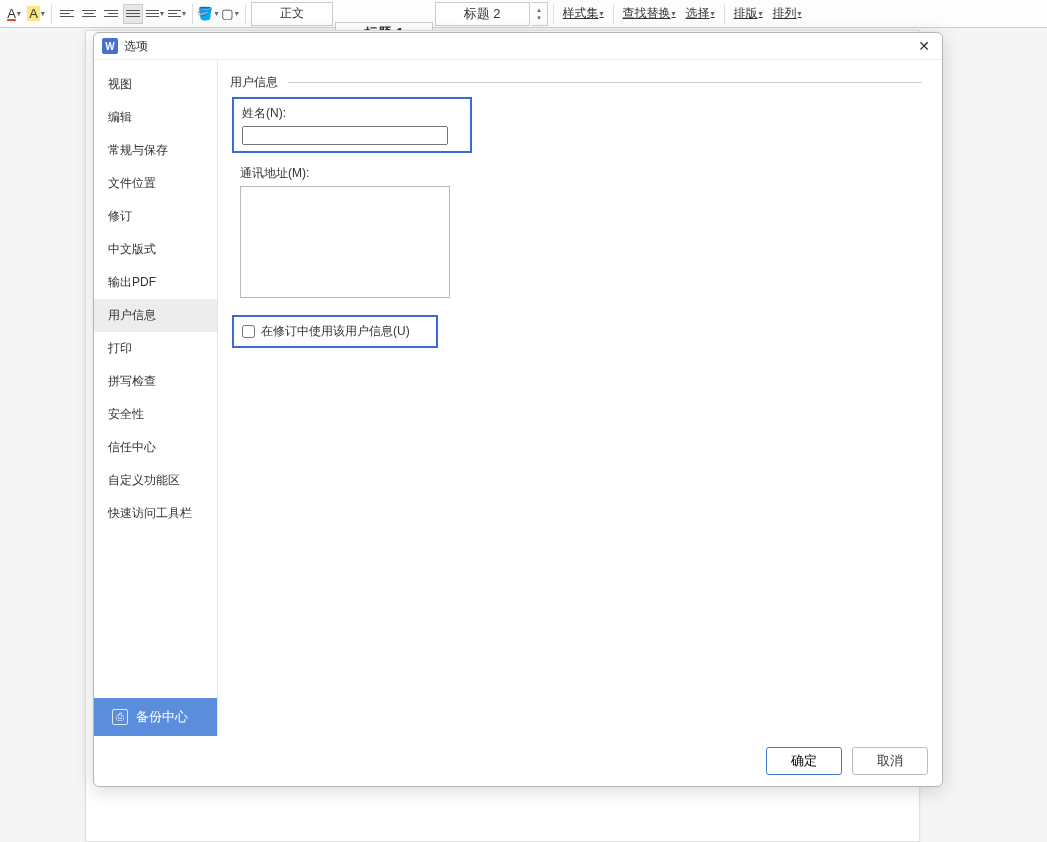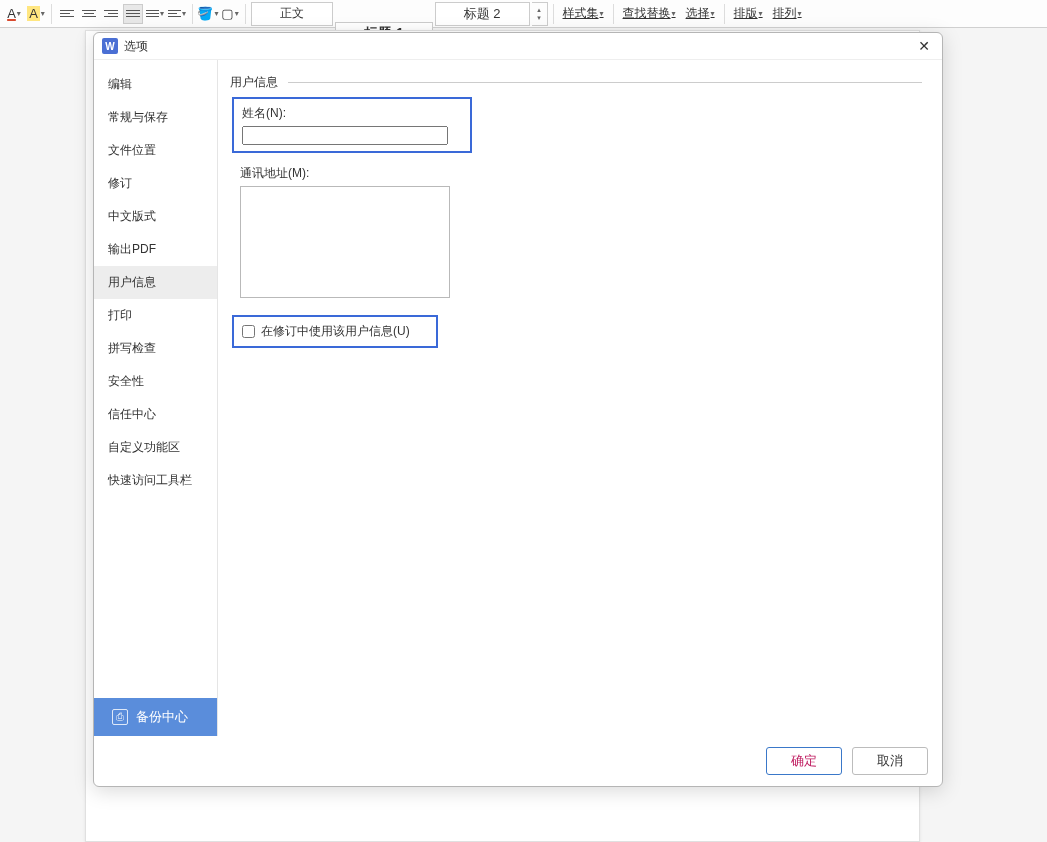--- a/index.html
+++ b/index.html
@@ -282,21 +282,21 @@
       height: 28px;
       background: #fff;
       border: 1px solid #bcbcbc;
       border-radius: 3px;
       font-size: 13px;
       color: #333;
       cursor: pointer;
     }
     .dialog-footer button.primary {
       border-color: #3a78c9;
-      color: #be185d;
+      color: #000000;
     }
   </style>
 </head>
 <body>
 
 <div class="toolbar">
   <div class="icon-box dropdown-arrow">
     <span style="color:#333;text-decoration:underline;text-decoration-color:#d94a2f;text-decoration-thickness:2px;">A</span>
   </div>
   <div class="icon-box dropdown-arrow">
@@ -376,20 +376,21 @@
 <div class="doc-bg"></div>
 
 <div class="dialog">
   <div class="dialog-titlebar">
     <div class="app-icon">W</div>
     <div class="title">选项</div>
     <div class="close">✕</div>
   </div>
   <div class="dialog-body">
     <div class="sidebar">
+      <div class="nav-item">视图</div>
       <div class="nav-item">编辑</div>
       <div class="nav-item">常规与保存</div>
       <div class="nav-item">文件位置</div>
       <div class="nav-item">修订</div>
       <div class="nav-item">中文版式</div>
       <div class="nav-item">输出PDF</div>
       <div class="nav-item selected">用户信息</div>
       <div class="nav-item">打印</div>
       <div class="nav-item">拼写检查</div>
       <div class="nav-item">安全性</div>

